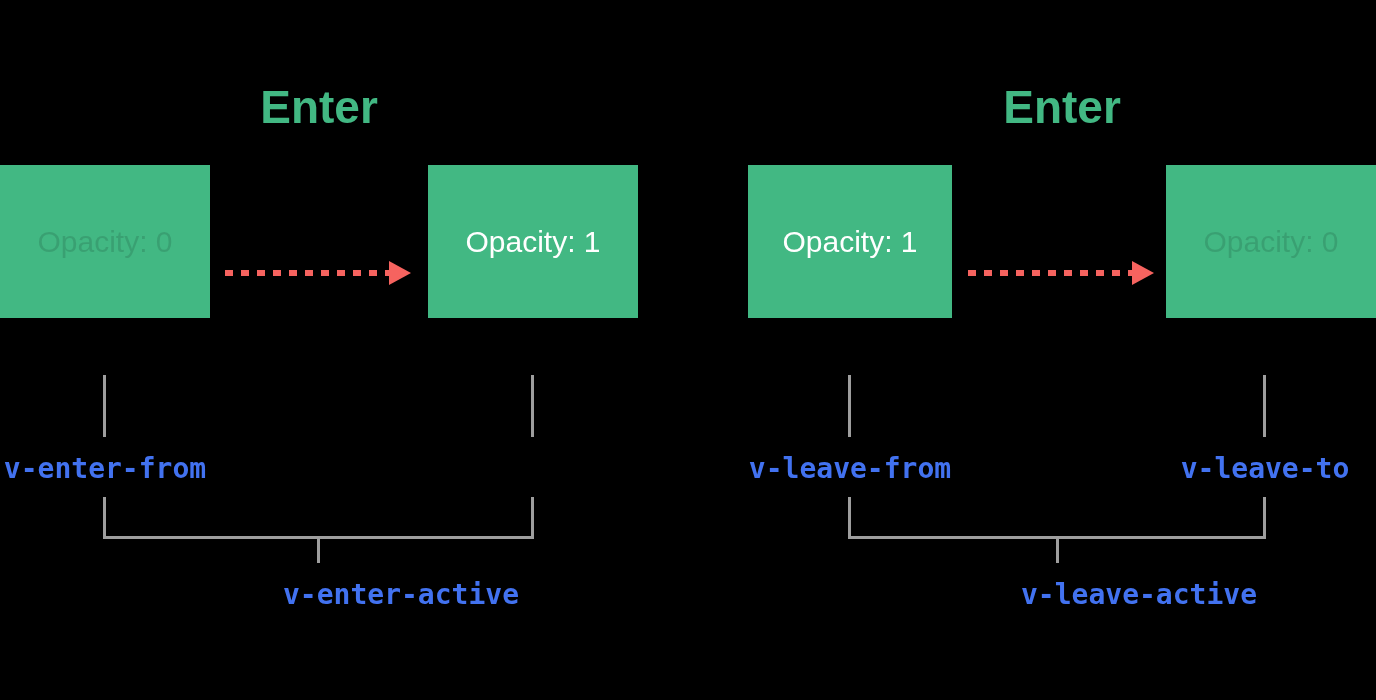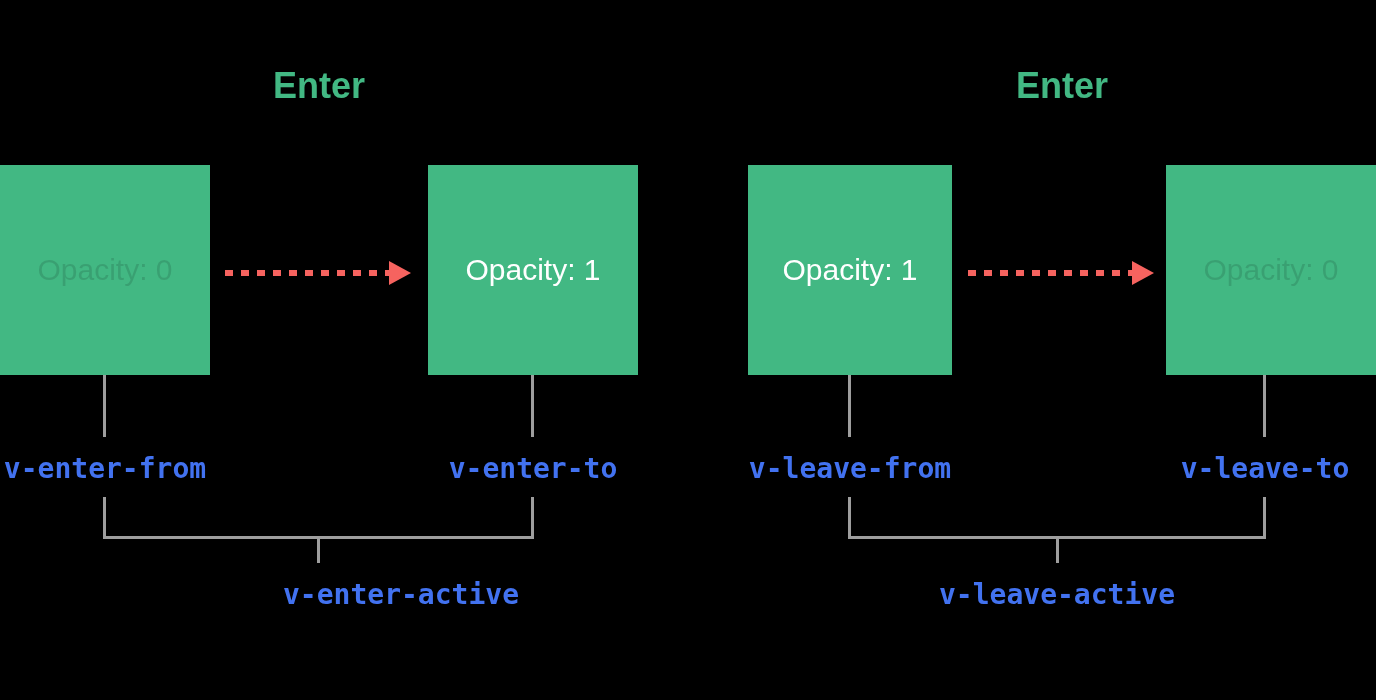--- a/index.html
+++ b/index.html
@@ -4,28 +4,28 @@
 <style>
   html,body{margin:0;padding:0;background:#000;}
   .canvas{
     position:relative;
     width:1376px;height:700px;
     background:var(--background,#000);
     overflow:hidden;
     font-family:"Liberation Sans",sans-serif;
   }
   .section-title{
-    position:absolute;top:66px;
-    font-size:36px;font-weight:700;line-height:1.1;
+    position:absolute;top:82px;
+    font-size:46px;font-weight:700;line-height:1.1;
     color:var(--green);text-align:center;
   }
   .title-enter{left:0;width:638px;}
   .title-leave{left:748px;width:628px;}
   .box{
-    position:absolute;top:165px;height:210px;
+    position:absolute;top:165px;height:153px;
     background:var(--green);
     display:flex;align-items:center;justify-content:center;
     font-size:30px;font-weight:400;
   }
   .box-1{left:0;width:210px;}
   .box-2{left:428px;width:210px;}
   .box-3{left:748px;width:204px;}
   .box-4{left:1166px;width:210px;}
   .box-text{color:var(--white,#fff);}
   .box-text.faded{color:rgba(0,0,0,0.13);}
@@ -58,21 +58,21 @@
     font-size:28px;font-weight:700;line-height:1.2;
     color:var(--blue);
   }
   .row1{top:452px;}
   .row2{top:578px;}
   .lx-enter-from{left:-95px;}
   .lx-enter-to{left:333px;}
   .lx-leave-from{left:650px;}
   .lx-leave-to{left:1065px;}
   .lx-enter-active{left:119px;text-align:right;}
-  .lx-leave-active{left:857px;}
+  .lx-leave-active{left:857px;text-align:right;}
 </style>
 </head>
 <body>
 
 <div class="canvas">
 
   <div class="section-title title-enter">Enter</div>
   <div class="section-title title-leave">Enter</div>
 
   <div class="box box-1">
@@ -96,21 +96,20 @@
   <div class="box box-4">
     <span class="box-text faded">Opacity: 0</span>
   </div>
 
   <div class="vline drop dx1"></div>
   <div class="vline drop dx2"></div>
   <div class="vline drop dx3"></div>
   <div class="vline drop dx4"></div>
 
   <div class="class-label row1 lx-enter-from">v-enter-from</div>
-  <div class="class-label row1 lx-enter-to">v-enter-to</div>
   <div class="class-label row1 lx-leave-from">v-leave-from</div>
   <div class="class-label row1 lx-leave-to">v-leave-to</div>
 
   <div class="vline br-v dx1"></div>
   <div class="vline br-v dx2"></div>
   <div class="hline br-h-enter"></div>
   <div class="vline stem sx-enter"></div>
 
   <div class="vline br-v dx3"></div>
   <div class="vline br-v dx4"></div>

